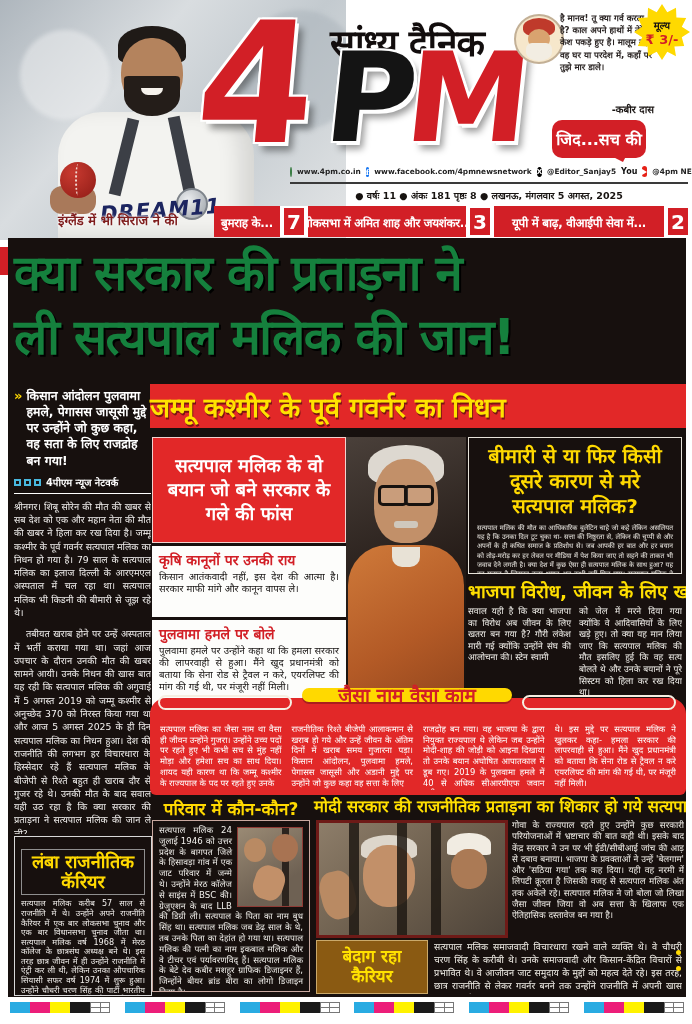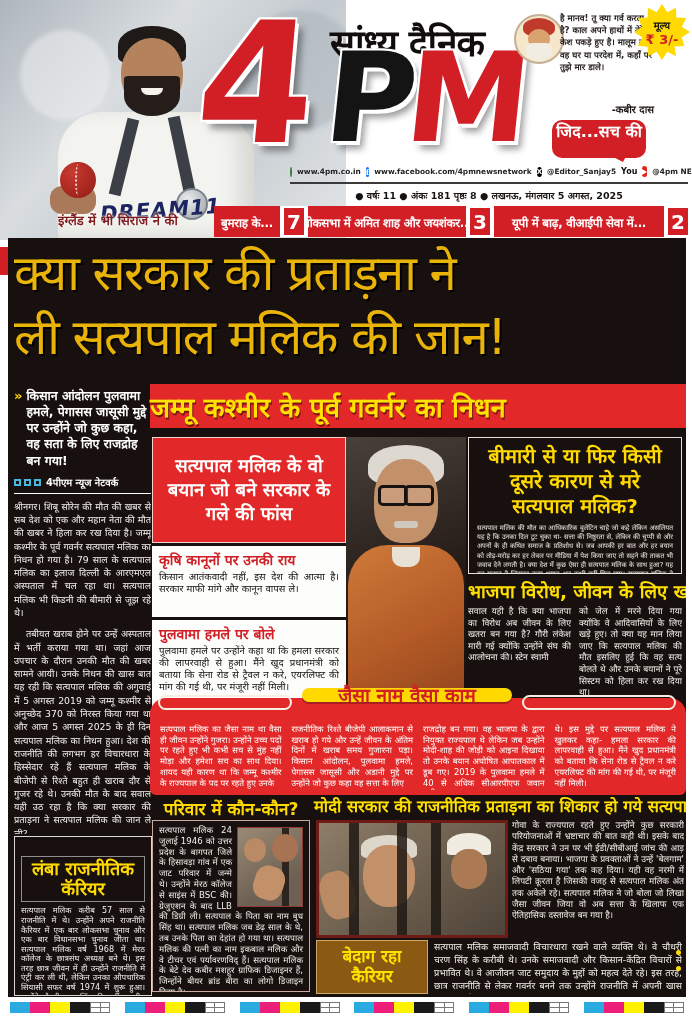--- a/index.html
+++ b/index.html
@@ -36,21 +36,21 @@
   .kabir-icon{left:514px;top:14px;width:50px;height:50px;border-radius:50%;background:#f6e7cb;border:2px solid #c3b096;overflow:hidden}
   .kb-turban{position:absolute;left:7px;top:2px;width:32px;height:18px;border-radius:50% 50% 35% 35%;background:#bf3a2b}
   .kb-face{position:absolute;left:12px;top:13px;width:22px;height:20px;border-radius:50%;background:#d9a36f}
   .kb-beard{position:absolute;left:10px;top:27px;width:26px;height:18px;border-radius:6px 6px 50% 50%;background:#f2ede2}
   .quote-text{left:560px;top:12px;width:94px;font-size:8.6px;font-weight:700;color:#2a2423;line-height:1.42;text-align:left}
   .quote-author{left:560px;top:102px;width:94px;font-size:10px;font-weight:900;color:#1c1715;text-align:right}
   .price-star{left:634px;top:4px;width:56px;height:56px;background:#ffd900;display:flex;flex-direction:column;align-items:center;justify-content:center;
     clip-path:polygon(56px 28px,47.8px 33.3px,50.2px 42px,40.4px 42.4px,42px 52.2px,33.3px 47.8px,28px 56px,22.7px 47.8px,14px 52.2px,13.6px 42.4px,3.8px 42px,8.2px 33.3px,0px 28px,8.2px 22.7px,3.8px 14px,13.6px 13.6px,14px 3.8px,22.7px 8.2px,28px 0px,33.3px 8.2px,42px 3.8px,42.4px 13.6px,52.2px 14px,47.8px 22.7px)}
   .price-label{font-size:10px;font-weight:900;color:#161210}
   .price-value{font-size:13px;font-weight:900;color:#d21f26}
-  .tagline-bubble{left:552px;top:120px;width:94px;height:38px;background:#d21f26;border-radius:10px;display:flex;align-items:flex-start;justify-content:center;
+  .tagline-bubble{left:552px;top:120px;width:94px;height:38px;background:#d21f26;border-radius:10px;display:flex;align-items:center;justify-content:center;
     box-shadow:2px 3px 0 #fff}
   .tagline-bubble::after{content:"";position:absolute;right:14px;bottom:-13px;border:9px solid transparent;border-top-color:#d21f26;transform:rotate(-18deg)}
   .tagline-text{color:#fff;font-size:16px;font-weight:900}
 
   .social-strip{left:290px;top:166px;width:398px;display:flex;align-items:center;gap:5px;font-size:7.4px;font-weight:700;color:#222;
     border-bottom:2px solid #3a3a3a;padding-bottom:5px;white-space:nowrap}
   .ic-globe{width:10px;height:10px;border-radius:50%;border:1.5px solid #3a7d44;display:inline-block;
     background:linear-gradient(#3a7d44,#3a7d44) center/100% 1px no-repeat}
   .ic-fb{width:10px;height:10px;border-radius:2px;background:#1877f2;color:#fff;font-size:8px;font-weight:900;display:flex;align-items:center;justify-content:center;font-family:"DejaVu Serif",serif}
   .ic-x{width:10px;height:10px;border-radius:50%;background:#000;color:#fff;font-size:7px;font-weight:900;display:flex;align-items:center;justify-content:center}
@@ -65,38 +65,38 @@
   .teaser-strip{left:214px;top:206px;width:478px;height:31px;background:#fff;display:flex;gap:2px}
   .t-text{background:#d21f26;color:#fff;font-size:11.8px;font-weight:900;display:flex;align-items:center;justify-content:center;
     white-space:nowrap;overflow:hidden;padding:0 3px;letter-spacing:-.3px}
   .t-num{background:#d21f26;border:2px solid #fff;color:#fff;font-size:20px;font-weight:900;display:flex;align-items:center;justify-content:center;width:24px;flex:none}
 
   .red-sliver{left:0;top:247px;width:8px;height:28px;background:#d21f26}
 
   
   .main-black{left:8px;top:238px;width:678px;height:759px;background:#17100e;overflow:hidden}
   .main-black .abs{position:absolute}
-  .hl{left:6px;width:668px;color:#eab308;font-weight:400;font-size:49px;letter-spacing:-1.5px;line-height:1.15;white-space:nowrap;
+  .hl{left:6px;width:668px;color:#15803d;font-weight:700;font-size:49px;letter-spacing:-1.5px;line-height:1.15;white-space:nowrap;
     text-shadow:2px 2px 0 #000}
   .hl1{top:8px}.hl2{top:72px}
   .subhead-band{left:142px;top:146px;width:536px;height:44px;background:#e22828;display:flex;align-items:center;justify-content:flex-start}
   .subhead{color:#ffe200;font-size:27px;font-weight:900;text-shadow:1px 2px 0 #7a1414;white-space:nowrap}
 
   
   .left-col{left:6px;top:150px;width:137px;height:446px;overflow:hidden;color:#f4f2f0}
   .bullet-row{display:flex;gap:4px}
   .chev{color:#ffd900;font-size:13px;font-weight:900;flex:none}
   .bullet-text{font-size:12.4px;font-weight:900;line-height:1.3;color:#fff}
   .byline-row{display:flex;align-items:center;gap:3px;margin-top:7px;border-bottom:1.5px solid #fff;padding-bottom:4px}
   .sq{width:7px;height:7px;border:2px solid #49b8df;flex:none}
   .byline-label{font-size:9.8px;font-weight:900;color:#fff;margin-left:2px;white-space:nowrap}
   .body-txt{font-size:9.3px;line-height:13.3px;text-align:justify;margin-top:6px}
   .body-ind{text-indent:12px;margin-top:8px}
 
-  .career-box{left:6px;top:598px;width:138px;height:160px;border:1px solid #d8d8d8;padding:19px 6px;overflow:hidden}
+  .career-box{left:6px;top:598px;width:138px;height:160px;border:1px solid #d8d8d8;padding:12px 6px;overflow:hidden}
   .career-title{border:1px solid #8f8f8f;padding:2px 0;text-align:center;color:#ffd900;font-size:18px;font-weight:900;line-height:1.12}
   .career-body{margin-top:4px;color:#f2efec;font-size:8.1px;line-height:9.6px;text-align:justify}
 
   
   .stmt-title{left:144px;top:199px;width:194px;height:106px;background:#e22828;border:1px solid #f3d2cf;display:flex;align-items:center;justify-content:center;padding:4px 8px}
   .stmt-title span{color:#fff;font-size:18.5px;font-weight:900;text-align:center;line-height:1.3}
   .stmt-box{background:#fdfdfb;padding:4px 7px;overflow:hidden}
   .stmt-b1{left:144px;top:308px;width:194px;height:71px}
   .stmt-b2{left:144px;top:382px;width:194px;height:92px}
   .stmt-h{color:#d21f26;font-size:14px;font-weight:900;margin-bottom:2px}

